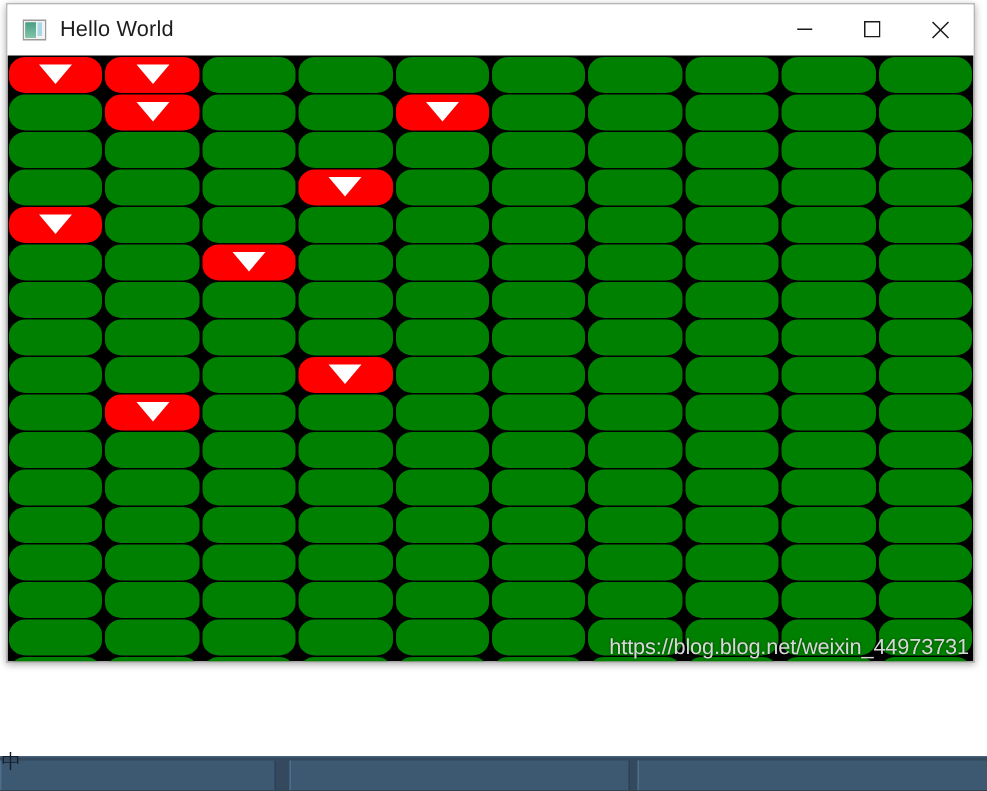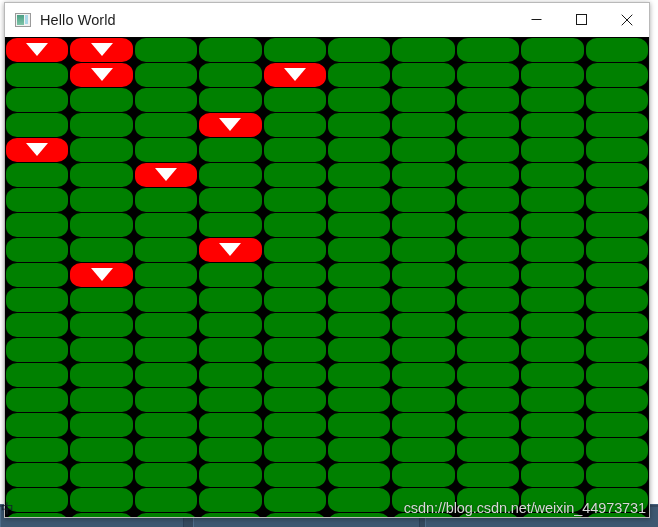--- a/index.html
+++ b/index.html
@@ -49,21 +49,21 @@
     font-family: "DejaVu Sans", sans-serif;
     z-index: 5;
   }
 
   
   .app-window {
     position: absolute;
     left: 4px;
     top: 2px;
     width: 646px;
-    height: 516px;
+    height: 440px;
     background: #ffffff;
     border: 1px solid #b9b9b9;
     box-shadow: 0 1px 5px rgba(0,0,0,0.35);
     box-sizing: border-box;
     display: flex;
     flex-direction: column;
     overflow: hidden;
   }
   .title-bar {
     height: 34px;
@@ -427,17 +427,17 @@
           <div class="cell state-idle"></div>
           <div class="cell state-idle"></div>
           <div class="cell state-idle"></div>
           <div class="cell state-idle"></div>
           <div class="cell state-idle"></div>
           <div class="cell state-idle"></div>
           <div class="cell state-idle"></div>
           <div class="cell state-idle"></div>
           <div class="cell state-idle"></div>
         </div>
-      <div class="watermark">csdn://blog.csdn.net/weixin_44973731</div>
+      <div class="watermark">https://blog.blog.net/weixin_44973731</div>
     </div>
 
   </div>
 </div>
 
 </body></html>

